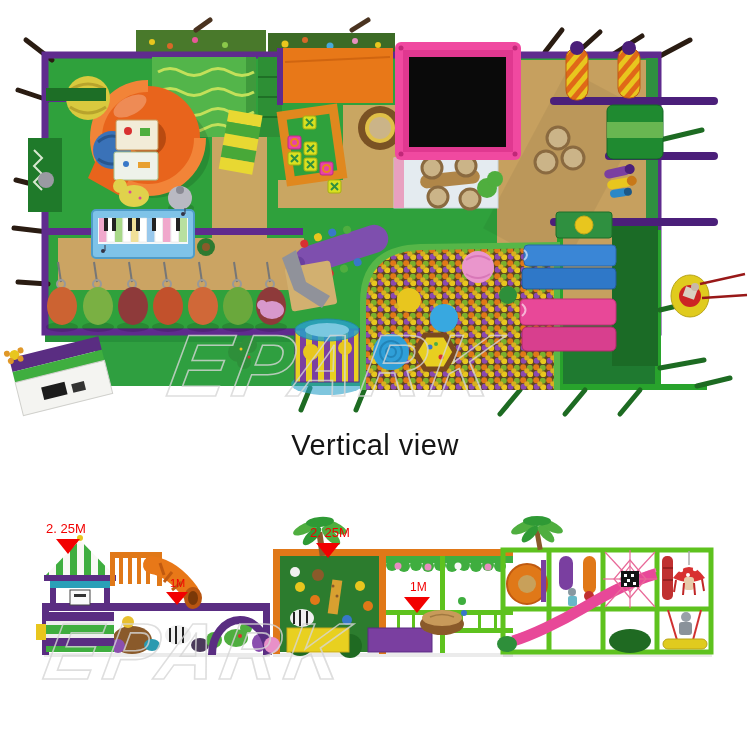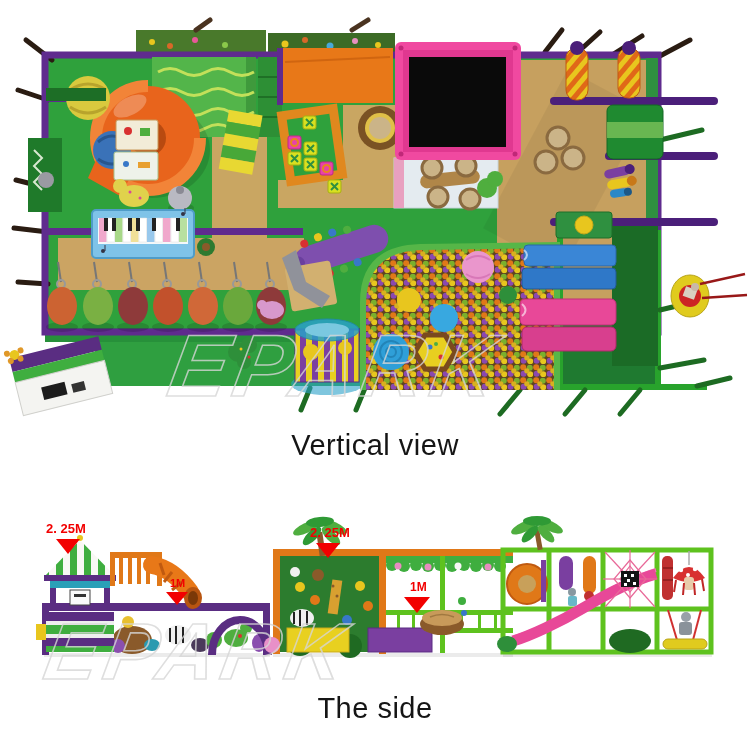--- a/index.html
+++ b/index.html
@@ -8,21 +8,21 @@
   svg{position:absolute;left:0;display:block;}
   .caption{position:absolute;left:0;width:750px;text-align:center;font-size:29px;
            color:#151515;letter-spacing:.5px;margin-top:8px;}
   .cap-top{top:421px;}
   .cap-bottom{top:684px;}
   .watermark{position:absolute;color:transparent;-webkit-text-stroke:1.6px #d6d6d6;
              font-weight:bold;font-style:italic;letter-spacing:6px;opacity:.8;
              pointer-events:none;white-space:nowrap;}
   .wm-top{left:170px;top:315px;font-size:88px;transform:skewX(-10deg);}
   .wm-bottom{left:46px;top:606px;font-size:80px;transform:skewX(-10deg);}
-  .dim{position:absolute;color:#f20000;font-weight:bold;}
+  .dim{position:absolute;color:#f20000;font-weight:normal;}
   .dim .lbl{font-size:13px;white-space:nowrap;}
   .dim .lbl.sm{font-size:12px;}
   .dim .lbl.xs{font-size:11px;}
   .tri{width:0;height:0;border-left:12px solid transparent;border-right:12px solid transparent;
        border-top:15px solid #f20000;margin-top:3px;}
   .tri.md{border-left-width:13px;border-right-width:13px;border-top-width:16px;}
   .tri.sm{border-left-width:11px;border-right-width:11px;border-top-width:13px;}
 </style>
 </head>
 <body>
@@ -661,15 +661,14 @@
 </div>
 <div class="dim" style="left:404px;top:580px;">
   <div class="lbl sm" style="margin-left:6px;">1M</div>
   <div class="tri md"></div>
 </div>
 <div class="dim" style="left:166px;top:577px;">
   <div class="lbl xs" style="margin-left:4px;">1M</div>
   <div class="tri sm"></div>
 </div>
 
-<div class="caption cap-bottom">The side</div>
 
 </div>
 
 </body></html>

